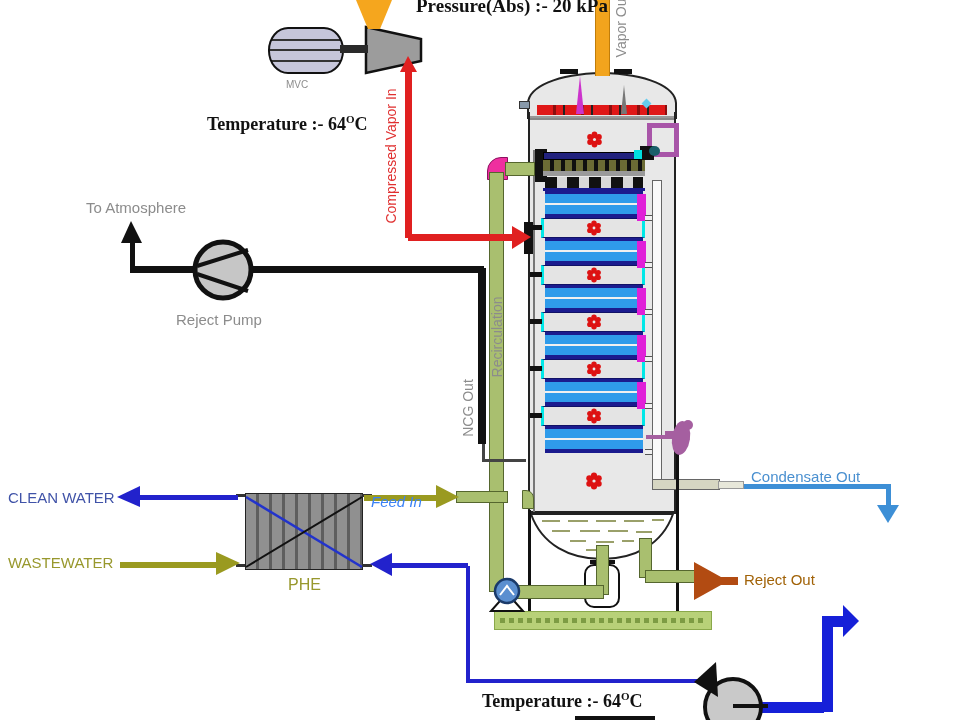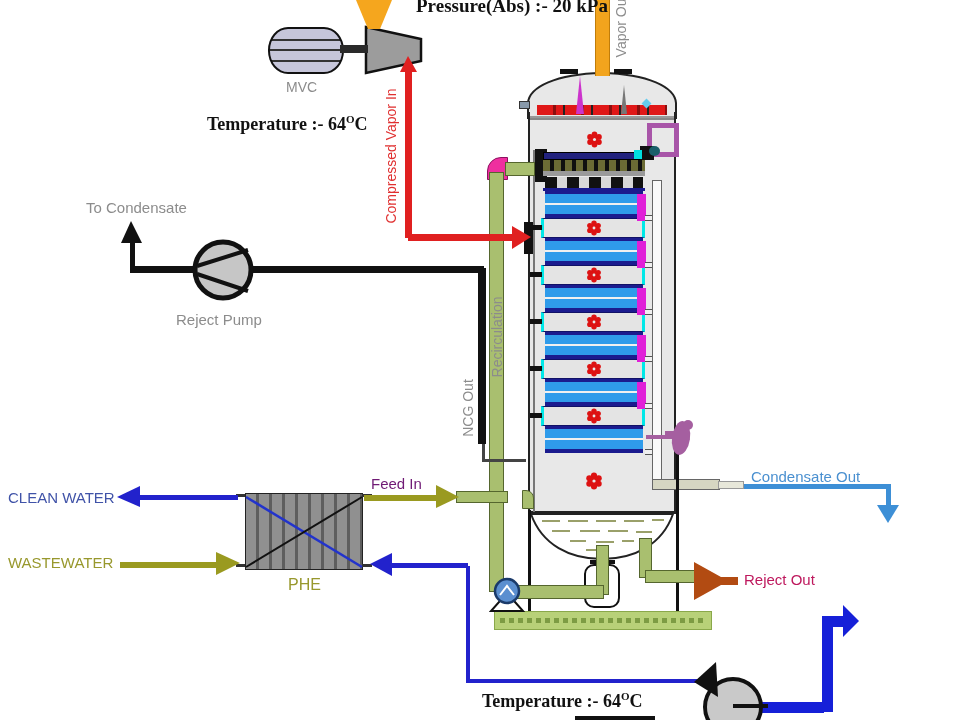--- a/index.html
+++ b/index.html
@@ -216,37 +216,37 @@
     <line x1="246" y1="497" x2="362" y2="567" stroke="#2233cc" stroke-width="2.5"></line>
     <line x1="246" y1="567" x2="362" y2="497" stroke="#111" stroke-width="2"></line>
     <polygon points="140,486 140,507 117,497" fill="#2222cc"></polygon>
     <polygon points="216,552 216,575 240,563" fill="#9a9a20"></polygon>
     <polygon points="436,485 436,508 459,497" fill="#9a9a20"></polygon>
     <polygon points="392,553 392,576 370,564" fill="#2222cc"></polygon>
   </svg>
 
   <div class="serif" style="left:416px;top:-5px;font-size:19px;">Pressure(Abs) :- 20 kPa</div>
   <div class="lbl-v" style="left:588px;top:18px;width:66px;">Vapor Out</div>
-  <div class="lbl" style="left:286px;top:79px;font-size:14px;text-align:center;">MVC</div>
+  <div class="lbl" style="left:286px;top:79px;font-size:10px;text-align:center;">MVC</div>
   <div class="lbl-v" style="left:316px;top:148px;width:150px;color:#e03030;">Compressed Vapor In</div>
 
   <div class="serif" style="left:207px;top:113px;">
     <span>Temperature :- 64</span><sup>O</sup><span>C</span>
   </div>
 
-  <div class="lbl" style="left:86px;top:199px;">To Condensate</div>
+  <div class="lbl" style="left:86px;top:199px;">To Atmosphere</div>
   <div class="lbl" style="left:176px;top:311px;">Reject Pump</div>
   <div class="lbl-v" style="left:428px;top:400px;width:80px;">NCG Out</div>
   <div class="lbl-v" style="left:452px;top:329px;width:90px;">Recirculation</div>
 
   <div class="lbl" style="left:8px;top:489px;color:#4053a8;">CLEAN WATER</div>
   <div class="lbl" style="left:8px;top:554px;color:#98982d;">WASTEWATER</div>
   <div class="lbl" style="left:288px;top:576px;color:#98982d;font-size:16px;">PHE</div>
-  <div class="lbl" style="left:371px;top:475px;color:#701a75;">Feed In</div>
+  <div class="lbl" style="left:371px;top:493px;color:#3b82f6;font-style:italic;">Feed In</div>
 
   <div class="lbl" style="left:751px;top:468px;color:#4a90d0;">Condensate Out</div>
-  <div class="lbl" style="left:744px;top:571px;color:#be185d;">Reject Out</div>
+  <div class="lbl" style="left:744px;top:571px;color:#a16207;">Reject Out</div>
 
   <div class="serif" style="left:482px;top:690px;">
     <span>Temperature :- 64</span><sup>O</sup><span>C</span>
   </div>
 
 </div>
 
 </body></html>

